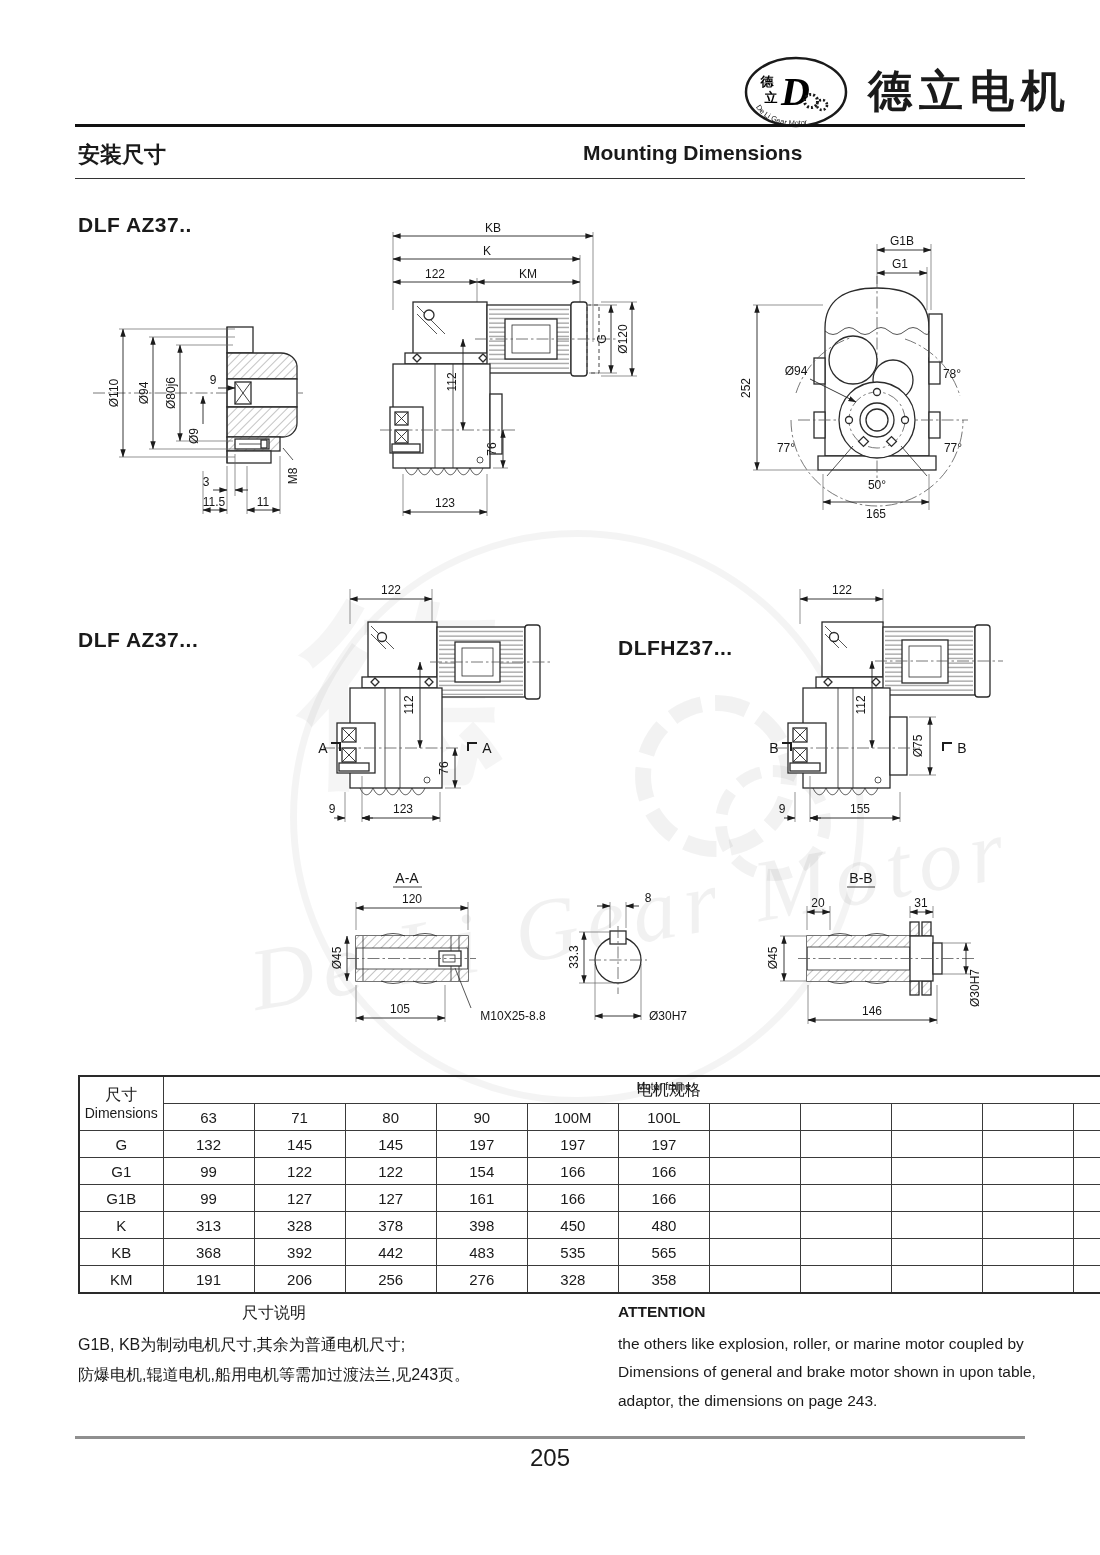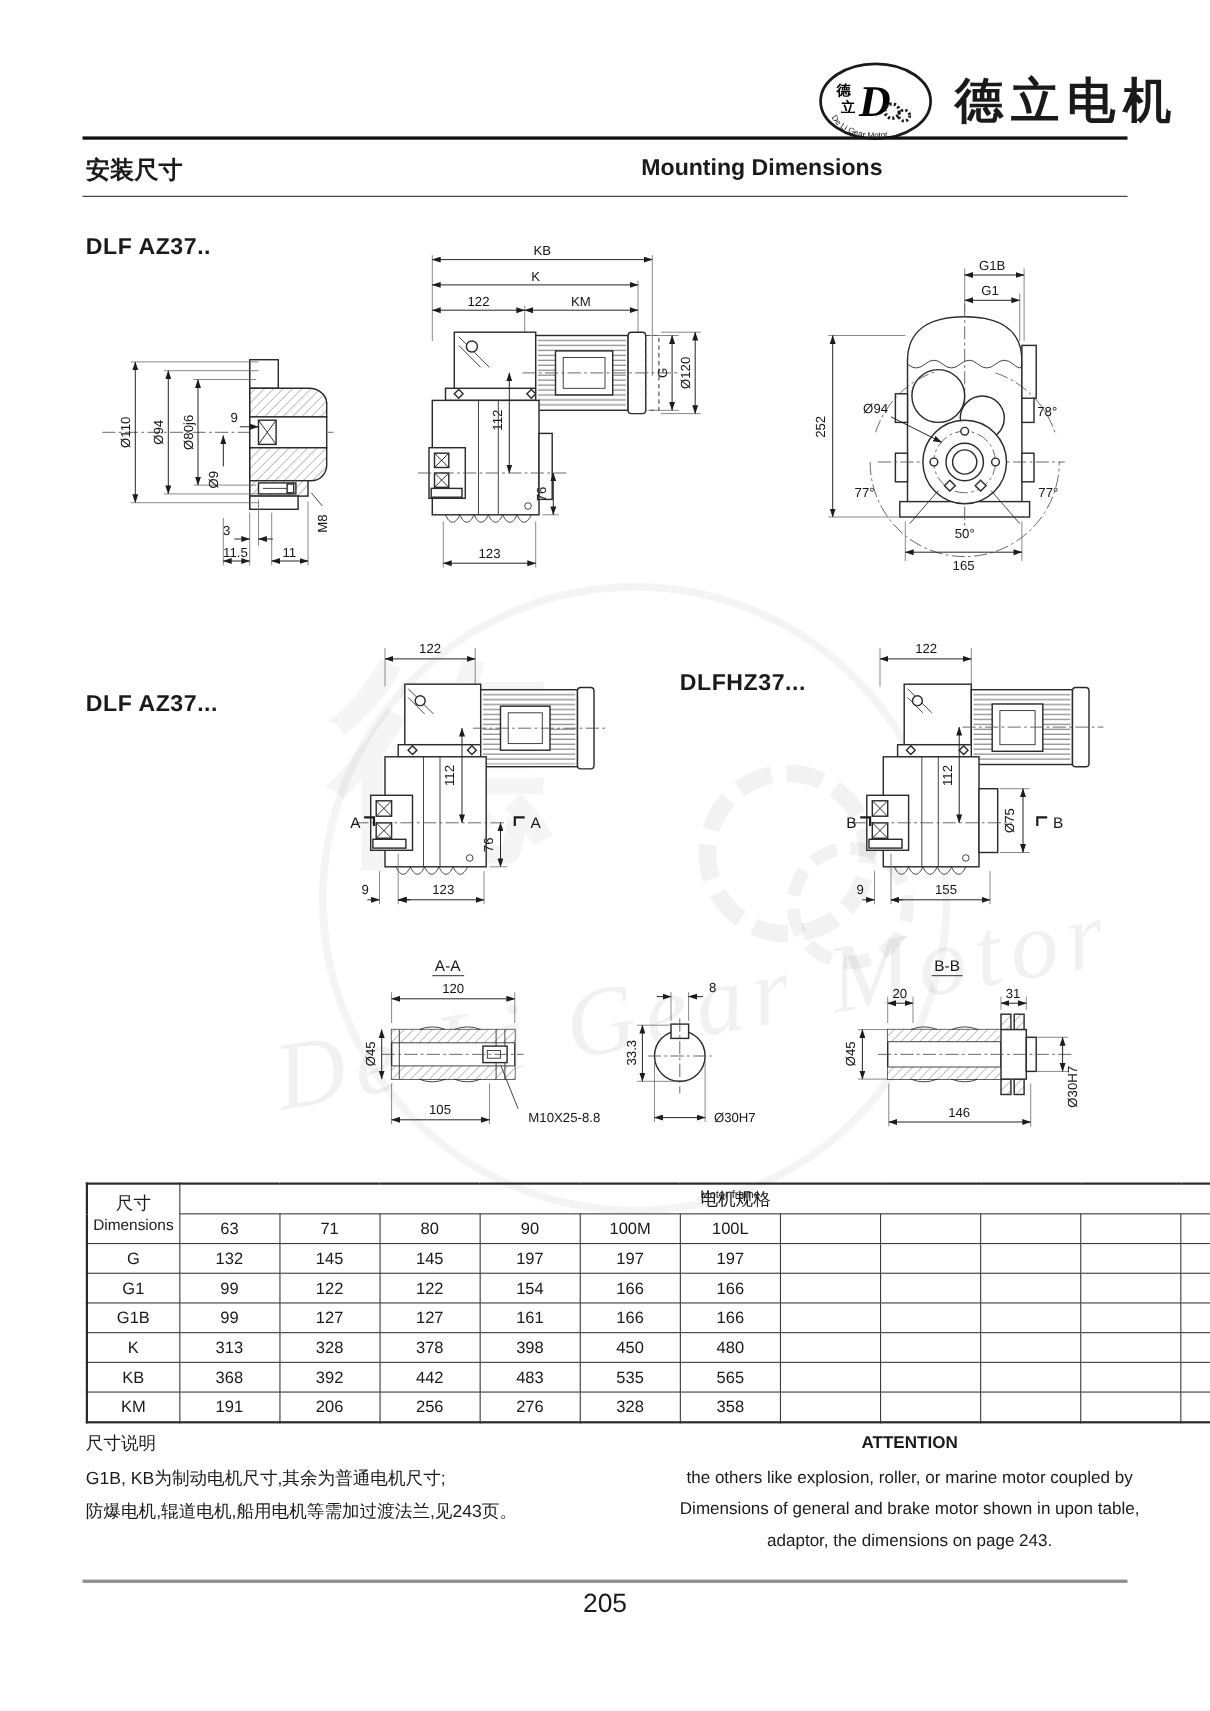--- a/index.html
+++ b/index.html
@@ -42,22 +42,22 @@
   table.dim{border:2px solid #2a2a2a;}
   th.dims-cell{height:55px;font-size:14px;line-height:1.25;}
   .dims-zh{font-size:16px;}
   th.group-cell{text-align:left;position:relative;height:28px;}
   .group-zh{padding-left:10px;font-size:16px;}
   .group-en{position:absolute;left:0;right:0;top:4px;text-align:center;font-size:10px;}
   th.frame{font-weight:bold;height:27px;}
   th.rowlab{font-weight:bold;}
   
   .notes-zh{position:absolute;left:78px;top:1298px;font-size:16px;line-height:30px;}
-  .notes-zh .nt{margin-bottom:2px;}
-  .notes-en{position:absolute;left:618px;top:1298px;font-size:15.5px;line-height:28.5px;text-align:center;}
+  .notes-zh .nt{margin-bottom:2px;text-align:center;}
+  .notes-en{position:absolute;left:618px;top:1298px;font-size:15.5px;line-height:28.5px;}
   .notes-en .nt{font-weight:bold;margin-bottom:3px;}
   .pgline{position:absolute;left:75px;top:1436px;width:950px;height:3px;background:#8f8f8f;}
   .pgnum{position:absolute;left:0;top:1444px;width:1100px;text-align:center;font-size:24px;}
   .logo-svg{position:absolute;left:743px;top:55px;}
 </style>
 </head>
 <body>
 
 <div class="page">
 
@@ -98,21 +98,21 @@
   </svg>
   <div class="brand">德立电机</div>
 
   <div class="rule" style="top:124px;height:3px"></div>
   <div class="title-zh">安装尺寸</div>
   <div class="title-en">Mounting Dimensions</div>
   <div class="rule" style="top:178px;height:1px;background:#333"></div>
 
   <div class="model" style="left:78px;top:213px">DLF AZ37..</div>
   <div class="model" style="left:78px;top:628px">DLF AZ37...</div>
-  <div class="model" style="left:618px;top:609px">DLFHZ37...</div>
+  <div class="model" style="left:618px;top:636px">DLFHZ37...</div>
 
   <svg class="draw" style="left:85px;top:296px" width="230" height="222">
     <line class="cl" x1="8" y1="97" x2="218" y2="97"></line>
 
     <rect class="o" x="142" y="31" width="26" height="26"></rect>
     <path class="oh" d="M142,57 h54 a16,14 0 0 1 16,13 v13 h-70 z"></path>
     <rect class="o" x="142" y="83" width="70" height="28"></rect>
     <rect class="o" x="150" y="86" width="16" height="22"></rect>
     <line class="xl" x1="150" y1="86" x2="166" y2="108"></line>
       <line class="xl" x1="166" y1="86" x2="150" y2="108"></line>

